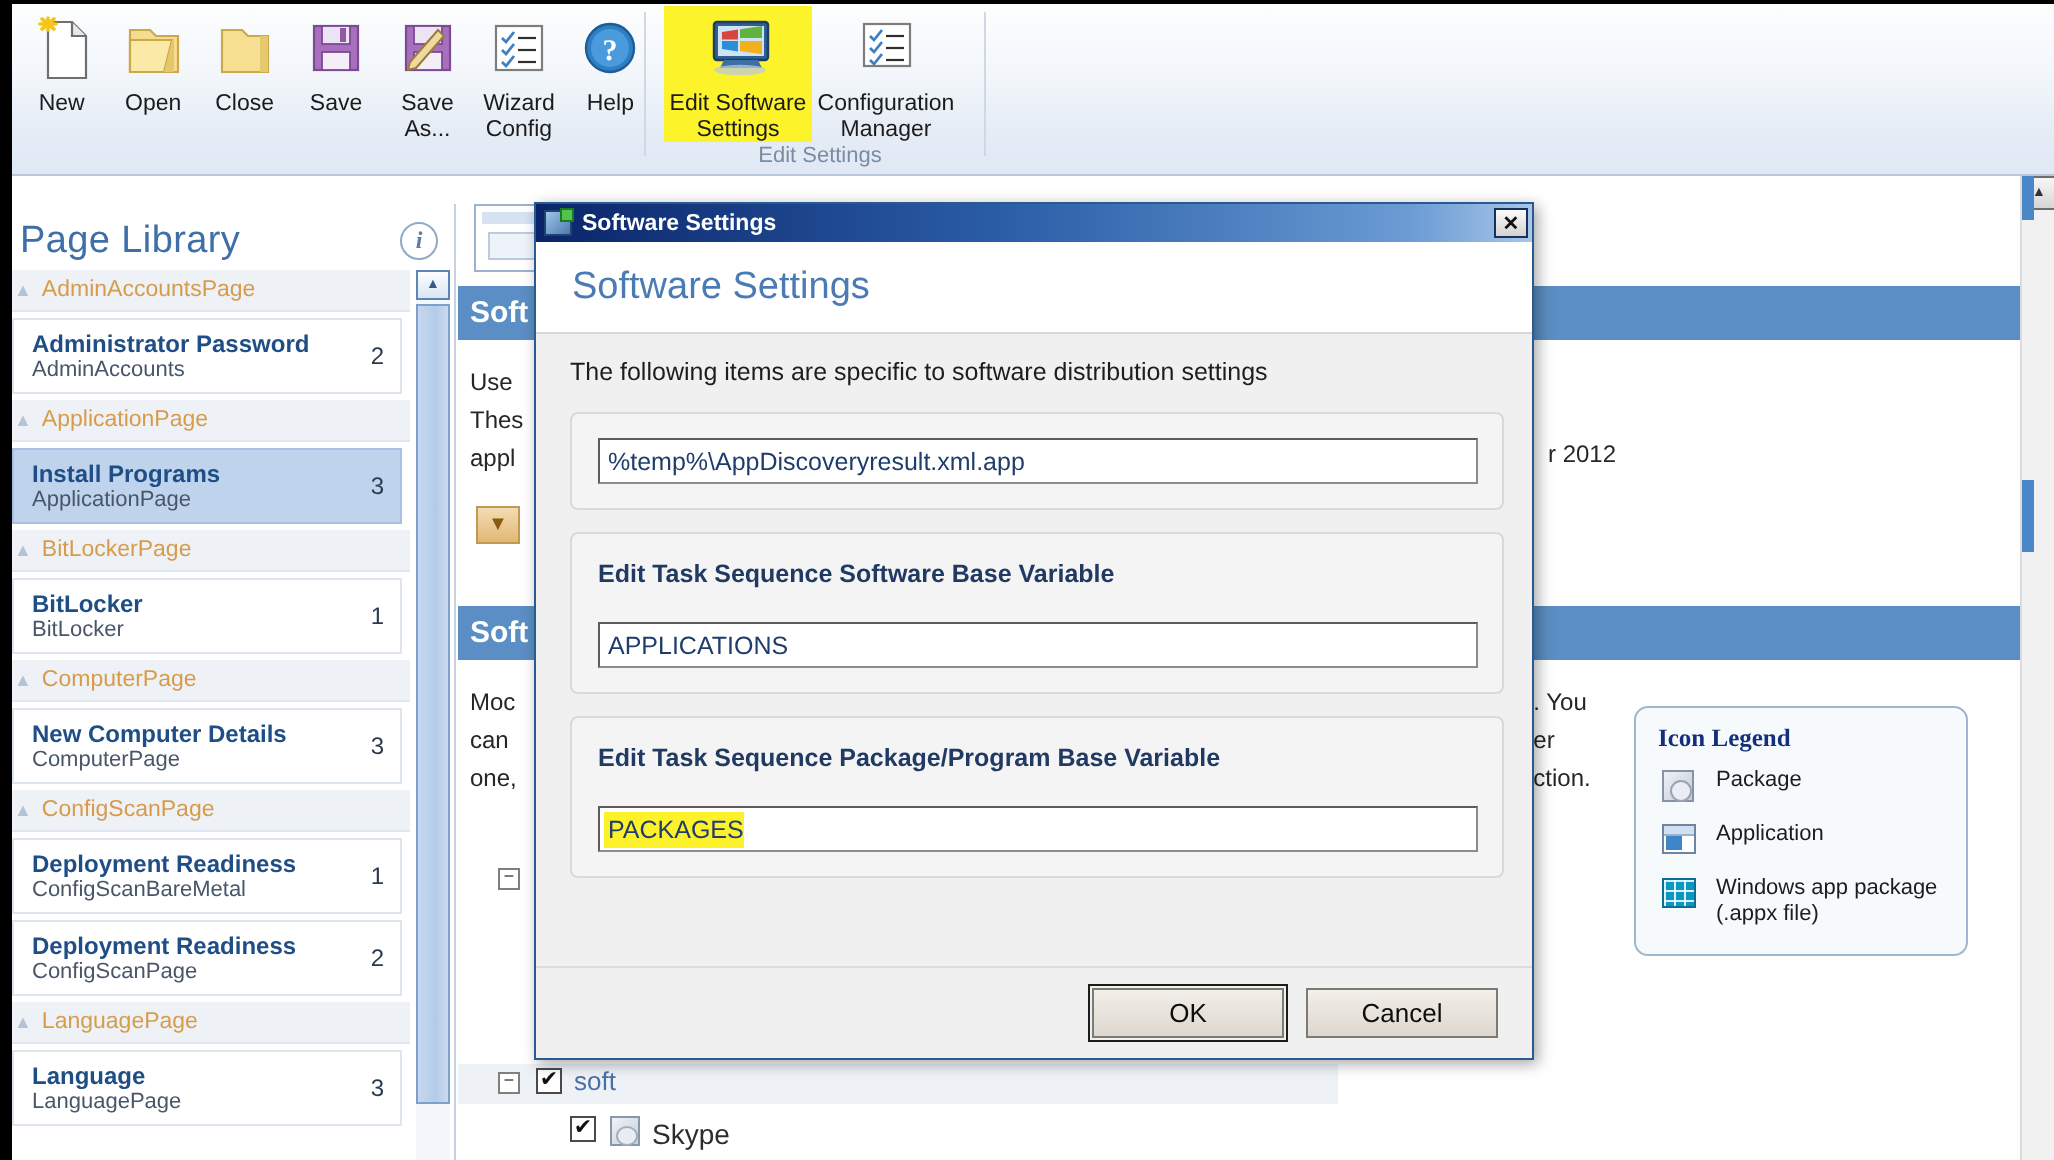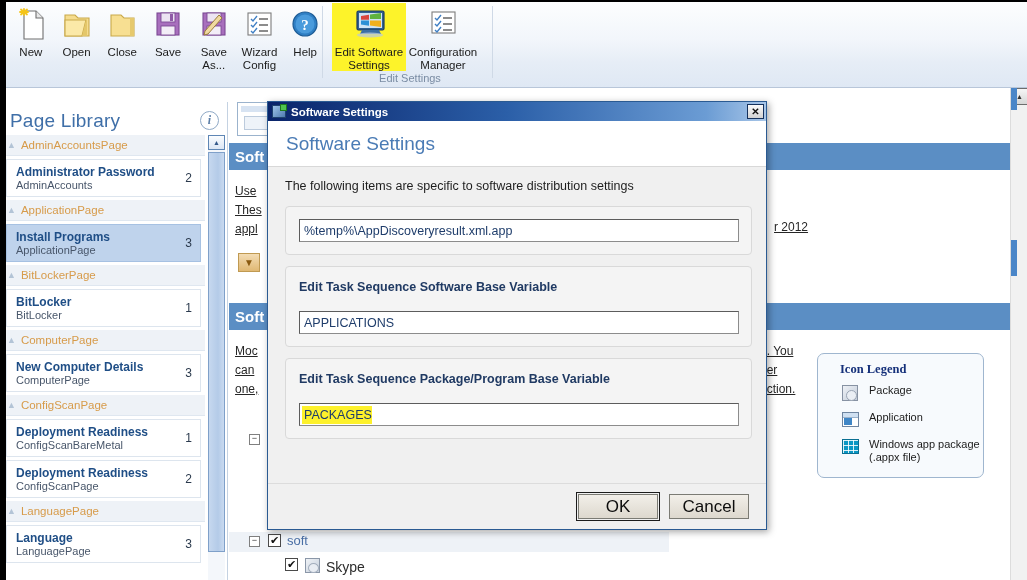--- a/index.html
+++ b/index.html
@@ -113,21 +113,21 @@
     background: #eef3f9; border: 1px solid #bccbdd;
   }
 
   .bluebar {
     position: absolute; left: 0; width: 100%; height: 27px;
     background: #5b8ec4; color: #ffffff;
     font-size: 15px; font-weight: bold; display: flex; align-items: center;
     padding-left: 6px;
   }
   .body-text {
-    position: absolute; font-size: 12px; color: #262626; line-height: 17px; text-decoration: underline;
+    position: absolute; font-size: 12px; color: #262626; line-height: 17px;
   }
   .caret-btn {
     position: absolute; width: 22px; height: 19px;
     background: linear-gradient(#f3dcb4,#e0b873); border: 1px solid #c09a52;
     display: flex; align-items: center; justify-content: center;
     color: #8a5a10; font-size: 10px;
   }
   .plusbox {
     position: absolute; width: 11px; height: 11px; border: 1px solid #7f7f7f;
     background: #fff; font-size: 9px; line-height: 9px; text-align: center; color: #333;
@@ -157,21 +157,21 @@
   .watermark {
     position: absolute; left: 170px; top: 390px;
     font-size: 30px; color: #b9b9b9; letter-spacing: .5px;
     font-family: "Liberation Sans", sans-serif;
   }
 
   
   .legend {
     position: absolute; left: 588px; top: 265px; width: 167px; height: 125px;
     background: #f7fafd; border: 1px solid #9fb6cf; border-radius: 7px;
-    padding: 8px 0 0 22px;
+    padding: 8px 0 0 11px;
   }
   .legend h4 {
     margin: 0 0 7px 0; font-size: 12.5px; color: #15307a;
     font-family: "Liberation Serif", serif; font-weight: bold;
   }
   .legend .row { display: flex; align-items: flex-start; margin-bottom: 7px; }
   .legend .row .lico { width: 22px; height: 20px; position: relative; flex: 0 0 22px; }
   .legend .row .ltxt { font-size: 11px; color: #1c1c1c; line-height: 13px; padding-left: 7px; }
 
   .ico-package {
@@ -266,21 +266,21 @@
     position: absolute; left: 2px; top: 2px; height: 18px;
     background: #fdf12b; z-index: 1;
   }
 
   .dlg-footer {
     position: absolute; left: 0; bottom: 0; width: 100%; height: 46px;
     background: #f0f0f0; border-top: 1px solid #dcdcdc;
     display: flex; align-items: center; justify-content: flex-end; padding-right: 17px; gap: 11px;
   }
   .btn {
-    width: 80px; height: 25px; font-size: 17px; color: #0d0d0d;
+    width: 96px; height: 25px; font-size: 13px; color: #0d0d0d;
     background: linear-gradient(#f2efe9,#ddd8ce);
     border: 1px solid #7b7b74; display: flex; align-items: center; justify-content: center;
   }
   .btn.default { outline: 1px solid #1c1c1c; outline-offset: 1px; }
 
   .black-edge {
     position: absolute; left: 0; top: 0; width: 6px; height: 580px; background: #000;
   }
   .black-edge2 {
     position: absolute; left: 0; top: 0; width: 1027px; height: 2px; background: #000;

